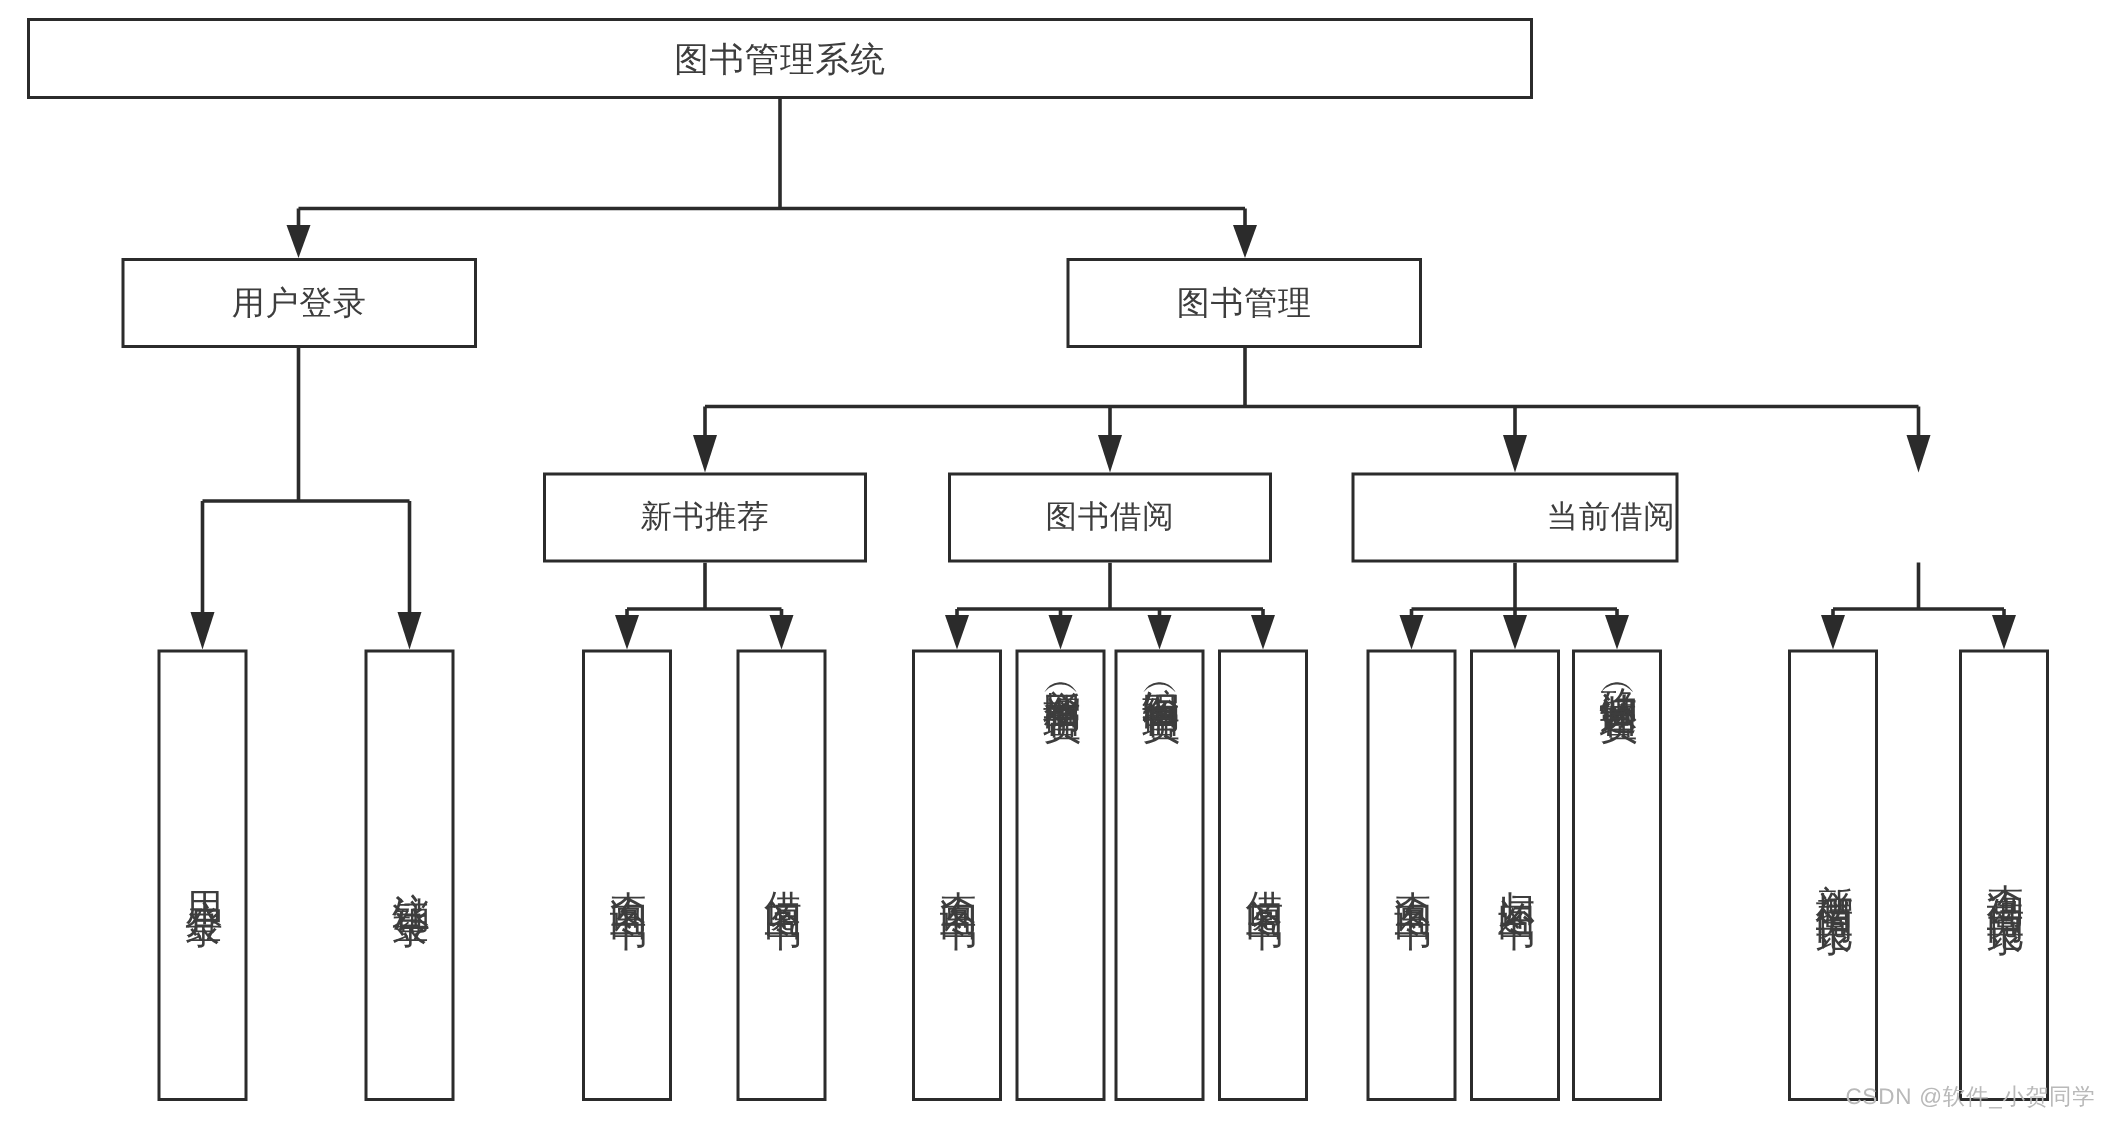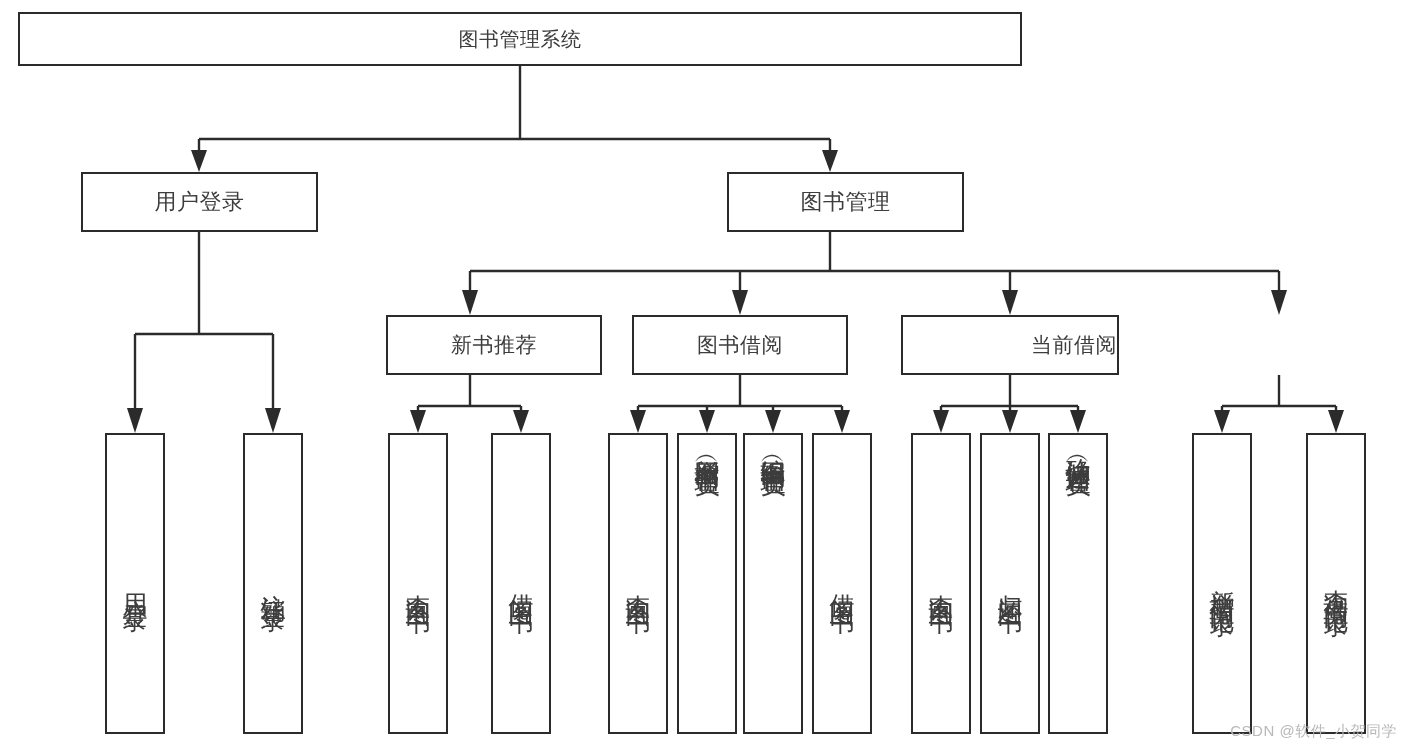--- a/index.html
+++ b/index.html
@@ -53,21 +53,21 @@
     color: #3d3d3d;
   }
   
   .node.root {
     left: 18px;
     top: 12px;
     width: 1004px;
     height: 54px;
   }
   .node.root .node-label {
-    font-size: 20px;
+    font-size: 23px;
   }
   
   .node.level2 {
     top: 172px;
     height: 60px;
   }
   .node.level2 .node-label {
     font-size: 22px;
   }
   
@@ -184,25 +184,25 @@
     <polygon points="1328,410 1344,410 1336,433"></polygon>
   </svg>
 
   <div class="node root">
     <span class="node-label">图书管理系统</span>
   </div>
 
   <div class="node level2" style="left:81px; width:237px;">
     <span class="node-label">用户登录</span>
   </div>
-  <div class="node level2" style="left:711px; width:237px;margin-left:16px;">
+  <div class="node level2" style="left:711px; width:237px;">
     <span class="node-label">图书管理</span>
   </div>
 
-  <div class="node level3" style="left:362px; width:216px;margin-left:24px;">
+  <div class="node level3" style="left:362px; width:216px;">
     <span class="node-label">新书推荐</span>
   </div>
   <div class="node level3" style="left:632px; width:216px;">
     <span class="node-label">图书借阅</span>
   </div>
   <div class="node level3" style="left:901px; width:218px;justify-content:flex-end;">
     <span class="node-label">当前借阅</span>
   </div>
 
   <div class="node leaf centered" style="left:105px;">

